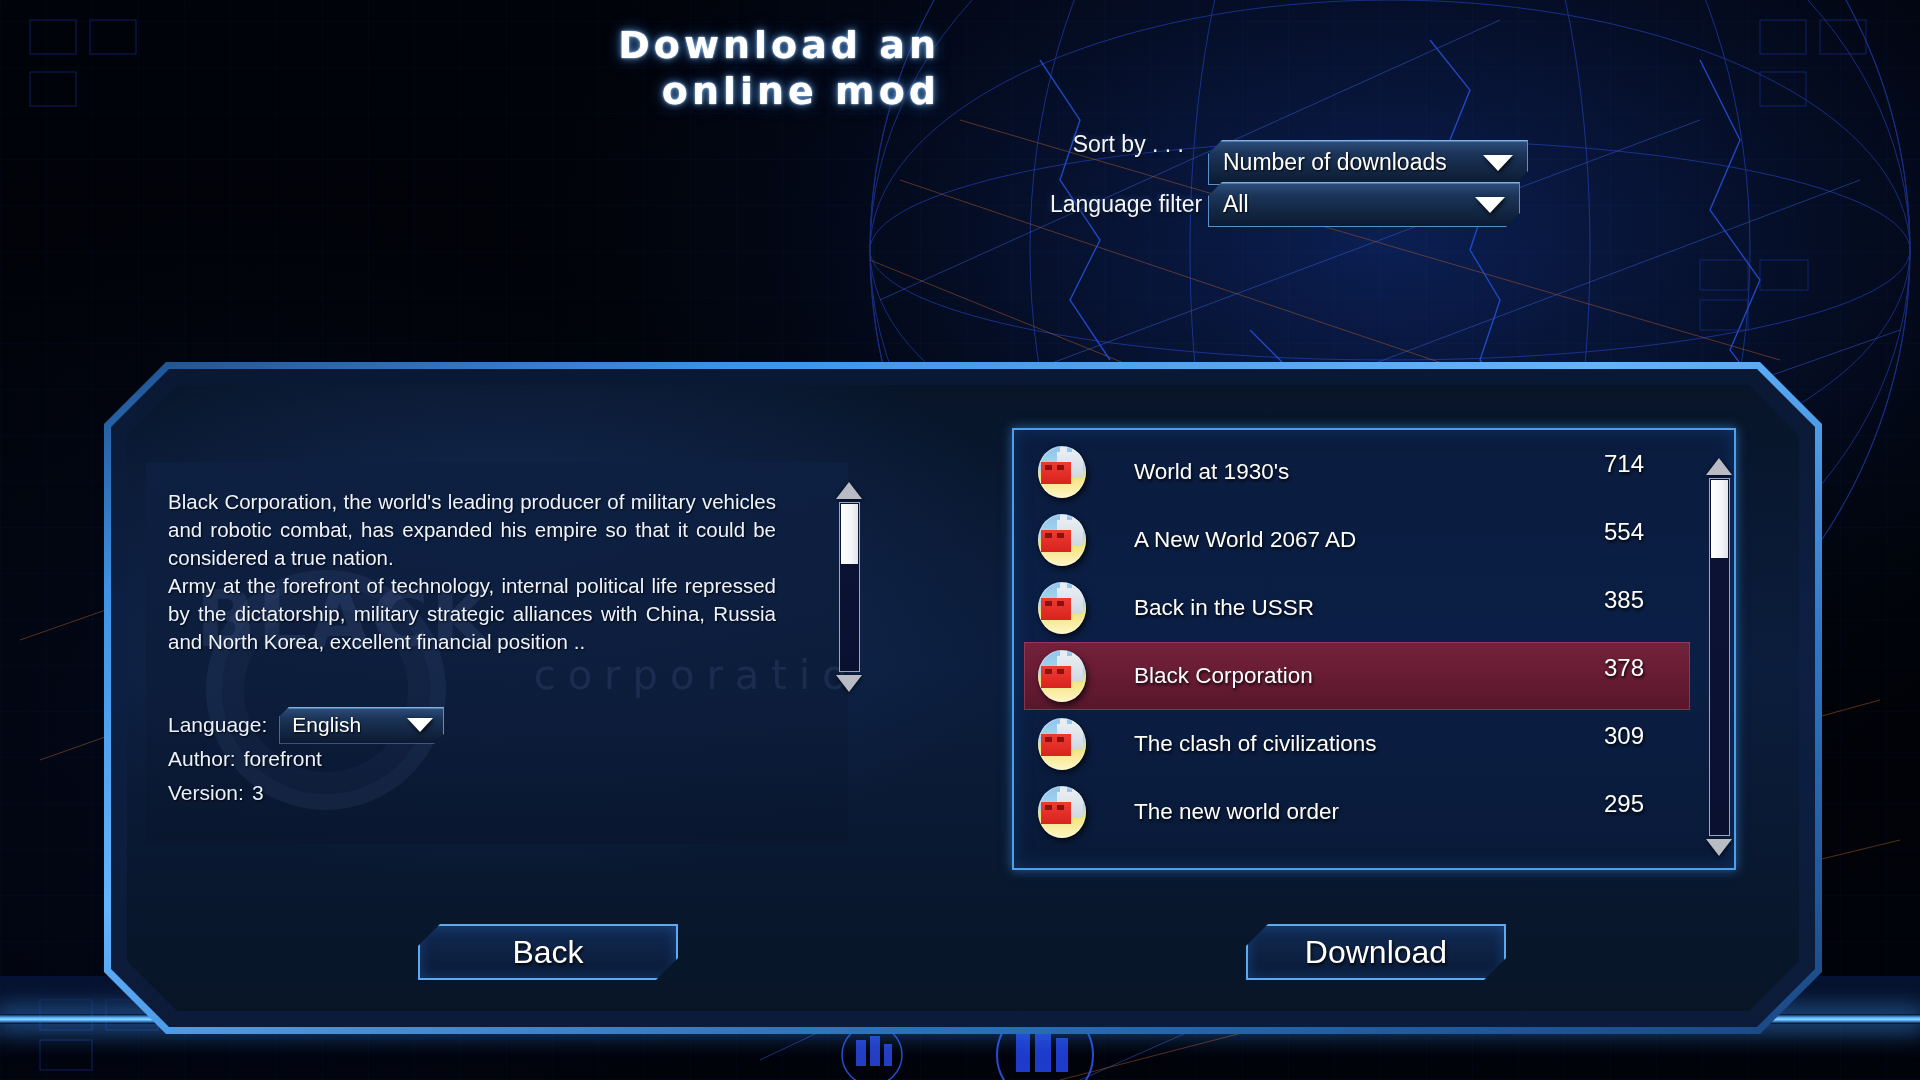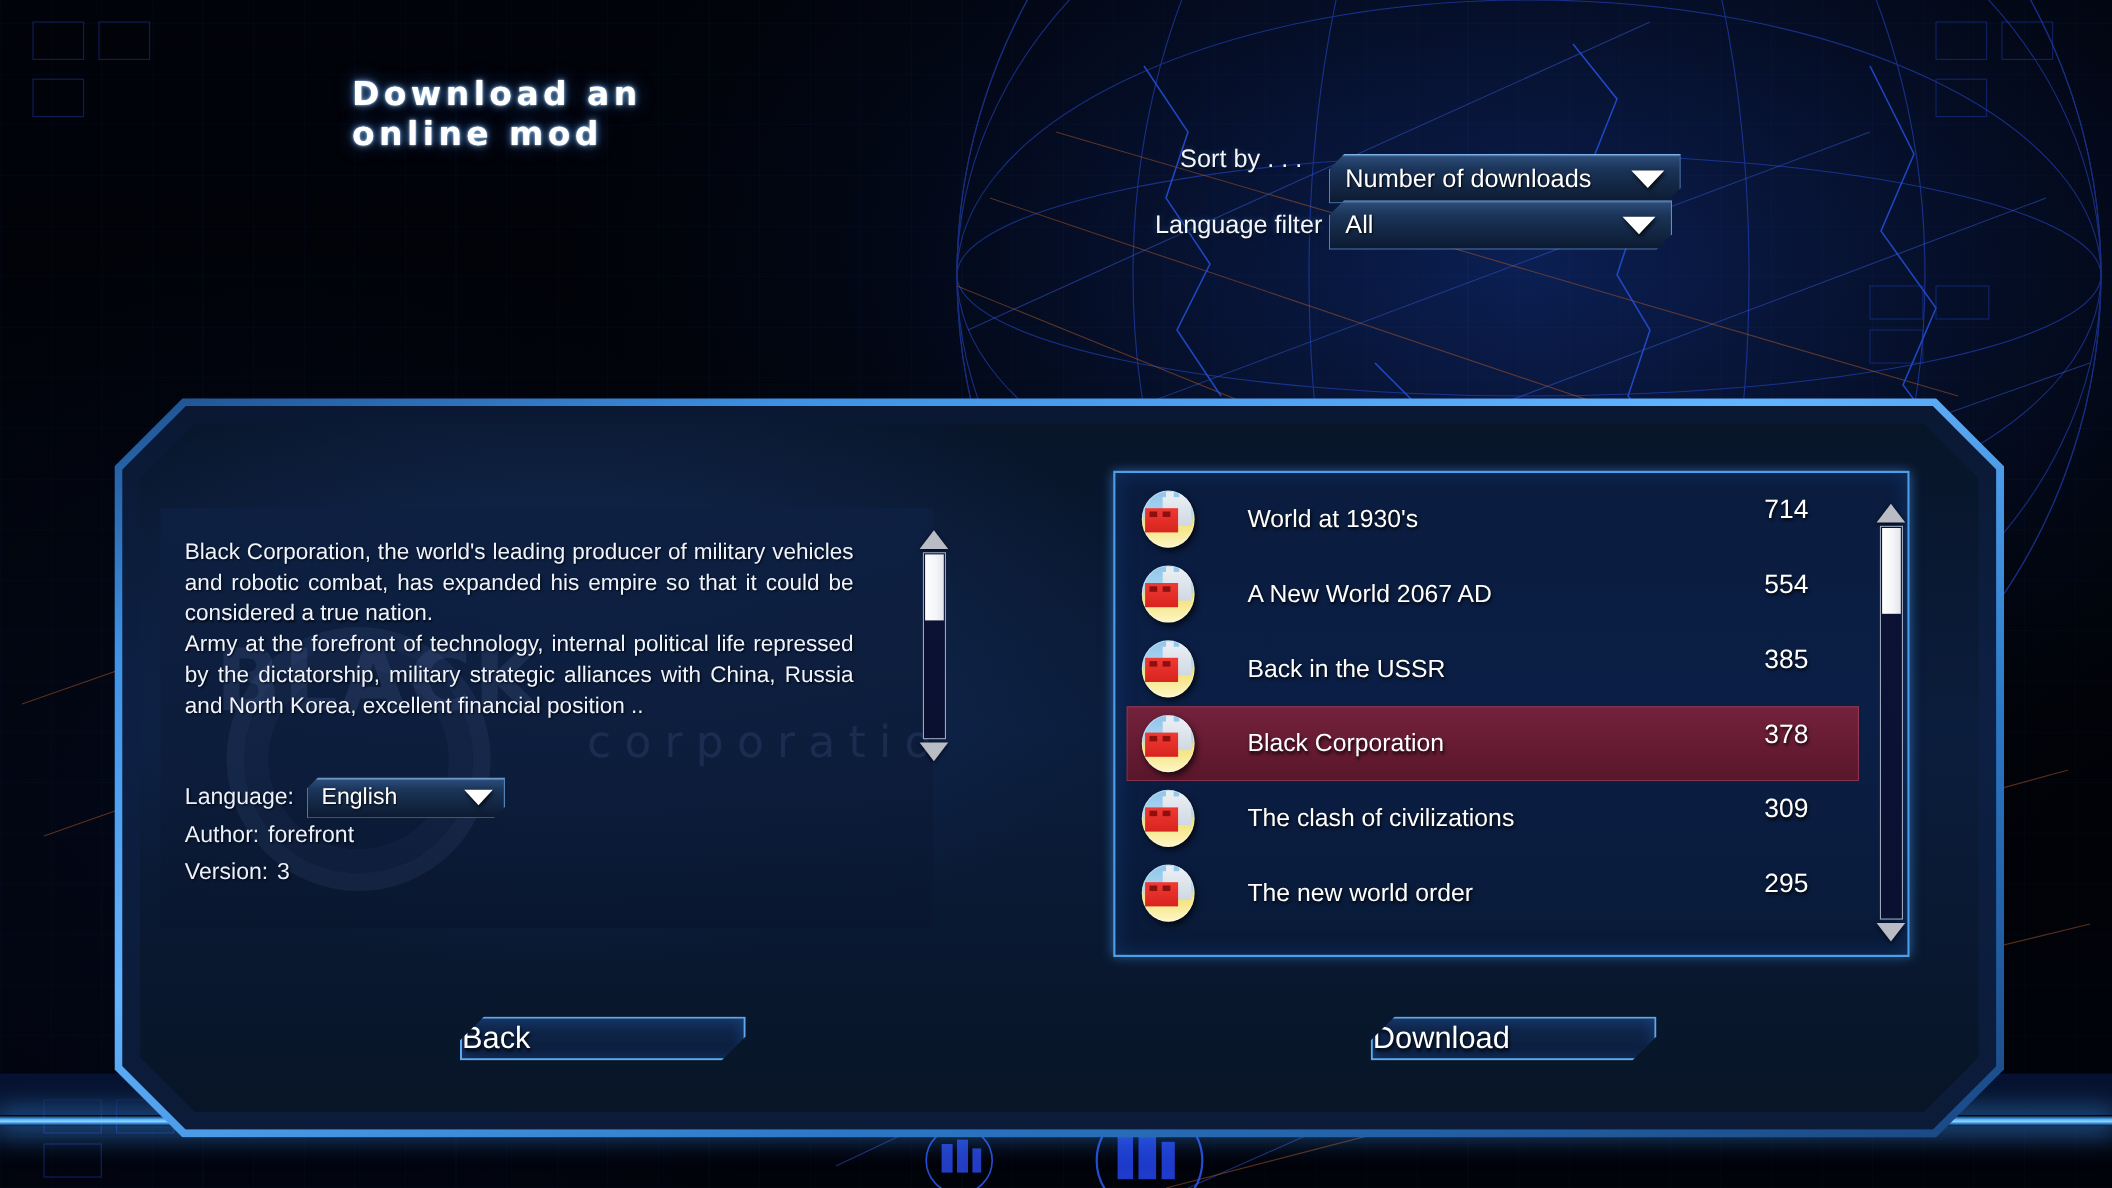--- a/index.html
+++ b/index.html
@@ -39,31 +39,30 @@
     box-shadow: 0 0 26px 8px rgba(60,150,255,.55);
   }
   .bottom-band {
     position: absolute; left: 0; bottom: 66px; width: 1920px; height: 38px;
     background: linear-gradient(180deg, rgba(8,22,58,.85), rgba(3,8,24,.4));
   }
 
   
   #title {
     position: absolute; left: 320px; top: 22px; width: 620px;
-    text-align: left;
+    text-align: right;
     color: #ffffff;
     font-family: "DejaVu Sans", sans-serif;
     font-weight: 700;
-    font-size: 30px;
+    font-size: 38px;
     line-height: 1.22;
     letter-spacing: 4px;
     text-shadow:
       0 0 2px #cfe6ff, 0 0 7px rgba(120,190,255,.75),
       0 0 16px rgba(60,130,230,.55), 2px 3px 5px rgba(0,0,0,.9);
-    margin-top: 46px;
   }
   #title .l2 { display:block; }
 
   
   .ctrl-row { position: absolute; display: flex; align-items: center; }
   #sort-row { left: 1050px; top: 104px; }
   #lang-row { left: 1050px; top: 182px; }
 
   .ctrl-label {
     color: #f2f6ff;
@@ -184,21 +183,21 @@
     color: #e9f1ff;
     font-size: 21px;
     line-height: 1.38;
     text-shadow: 1px 1px 2px rgba(0,0,0,.9);
   }
   #meta .meta-line { display: flex; align-items: center; height: 34px; }
   #meta .meta-key { white-space: nowrap; }
   #meta .meta-val { margin-left: 8px; }
 
   #dd-desc-lang {
-    height: 37px; width: 180px; margin-left: 12px;
+    height: 37px; width: 165px; margin-left: 12px;
     font-size: 21px; padding: 0 46px 0 12px;
     clip-path: polygon(10px 0, 100% 0, 100% calc(100% - 10px), calc(100% - 10px) 100%, 0 100%, 0 10px);
   }
   #dd-desc-lang .dd-arrow {
     right: 10px;
     border-left-width: 13px; border-right-width: 13px; border-top-width: 14px;
   }
 
   
   .scrollbar {
@@ -303,24 +302,24 @@
     position: absolute; right: 46px; top: 12px;
     color: #ffffff;
     font-size: 24px;
     font-weight: 400;
     text-shadow: 1px 2px 3px rgba(0,0,0,.9);
   }
 
   
   .action-btn {
     position: absolute;
-    height: 40px;
-    display: flex; align-items: center; 
+    height: 56px;
+    display: flex; align-items: center; justify-content: center;
     color: #ffffff;
-    font-size: 28px;
+    font-size: 32px;
     background: linear-gradient(180deg, #112a52 0%, #0e2346 45%, #0a1a36 100%);
     border: 2px solid #5fa9ee;
     clip-path: polygon(22px 0, 100% 0, 100% calc(100% - 22px), calc(100% - 22px) 100%, 0 100%, 0 22px);
     box-shadow: 0 0 12px rgba(70,160,255,.5), inset 0 0 14px rgba(40,110,200,.4);
     text-shadow: 1px 2px 3px rgba(0,0,0,.9);
   }
   #btn-back     { left: 418px;  top: 924px; width: 260px; }
   #btn-download { left: 1246px; top: 924px; width: 260px; }
 </style>
 </head>

